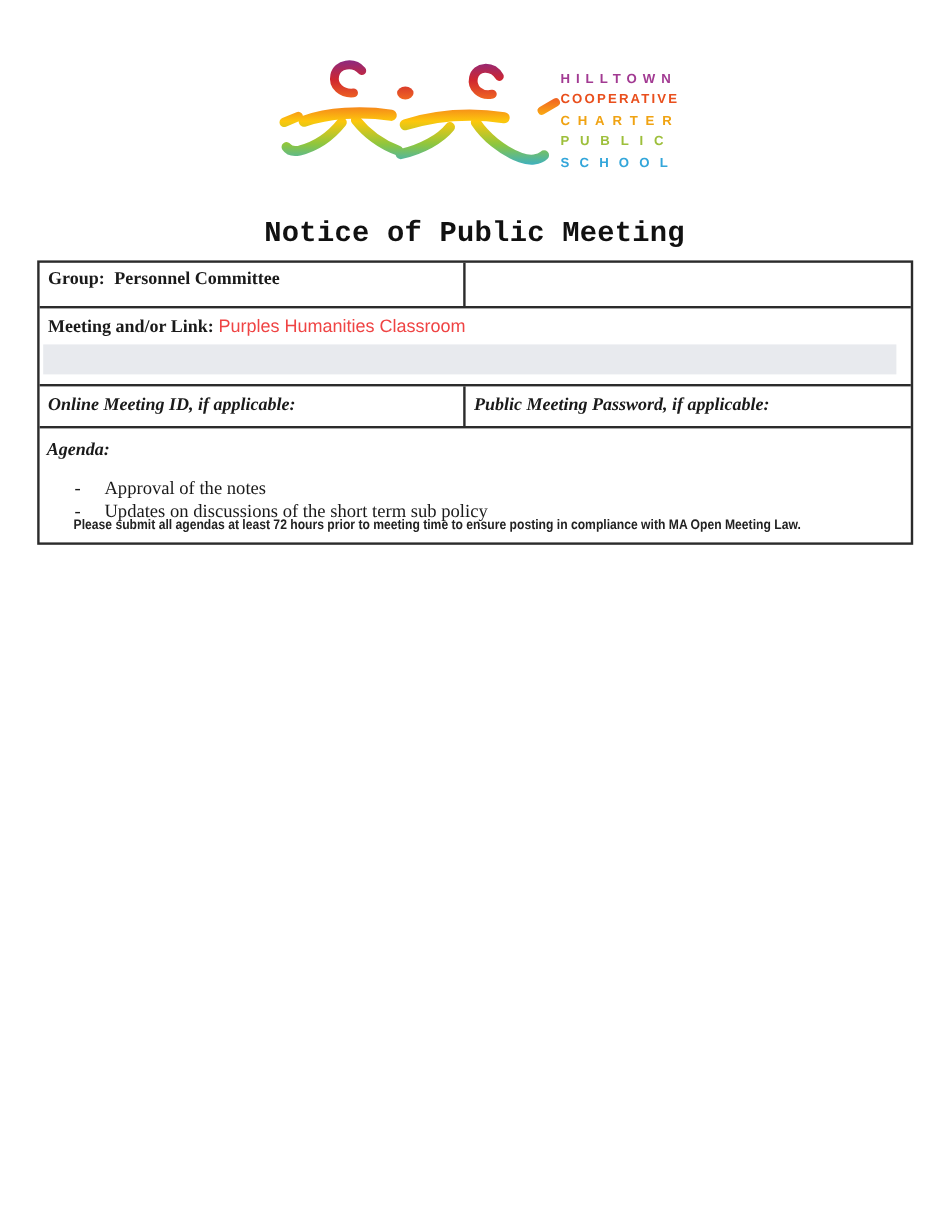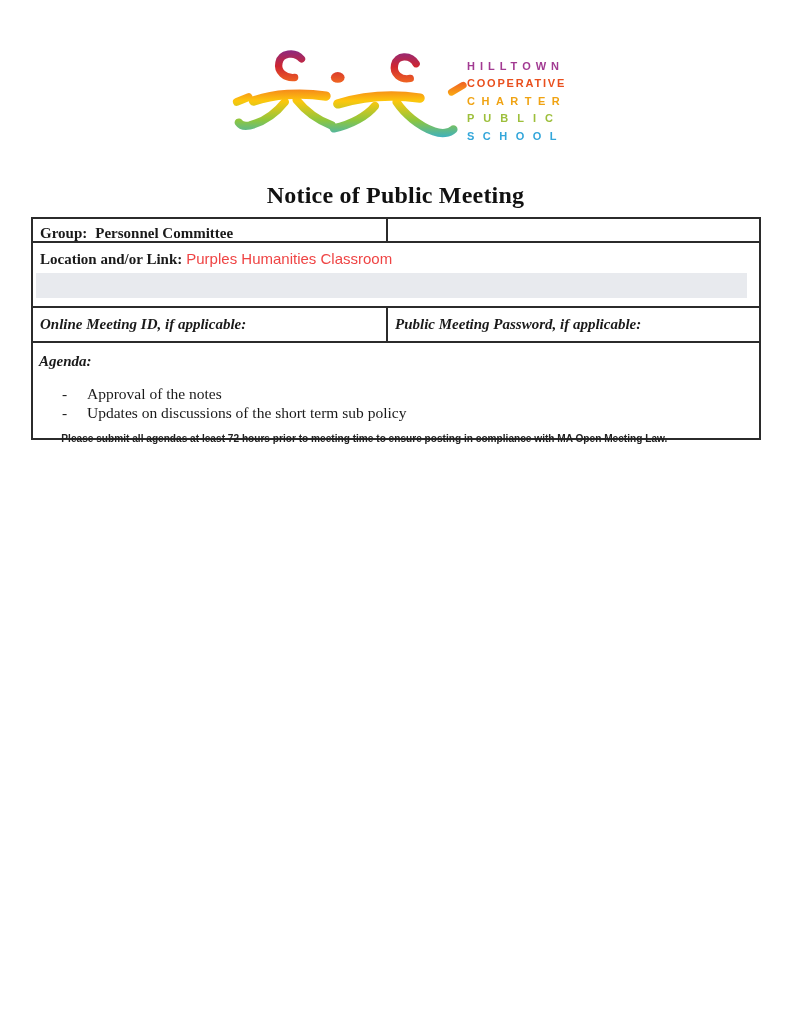--- a/index.html
+++ b/index.html
@@ -25,36 +25,36 @@
   .ls-hilltown    { letter-spacing: 5px; }
   .ls-cooperative { letter-spacing: 1.8px; }
   .ls-charter     { letter-spacing: 6.5px; }
   .ls-public      { letter-spacing: 9px; }
   .ls-school      { letter-spacing: 8.5px; }
 
   
   .doc-title {
     position: absolute; top: 166px; left: 0; width: 100%;
     text-align: center; font-size: 24px; font-weight: bold;
-    font-family: Liberation Serif, serif; color: #111;
+    font-family: Liberation Mono, monospace; color: #111;
     letter-spacing: 0.2px;
   }
 
   
   .meeting-table {
     position: absolute; left: 31px; top: 201px; width: 730px;
     border: 2px solid #2b2b2b; background: #fff;
   }
   .t-row { border-bottom: 2px solid #2b2b2b; }
   .t-row:last-child { border-bottom: none; }
   .row-flex { display: flex; }
   .cell-left  { width: 355px; border-right: 2px solid #2b2b2b; }
   .cell-right { flex: 1; }
 
-  .row-group { height: 24px; }
+  .row-group { height: 38px; }
   .row-group .cell { padding: 5px 6px 0 7px; }
 
   .label  { font-weight: bold; font-size: 15px; font-family: "Liberation Serif", serif; }
   .label-gap { display: inline-block; width: 8px; }
   .value-bold { font-weight: bold; font-size: 15px; }
   .value-sans { font-family: "Liberation Sans", sans-serif; font-size: 15px; color: #ef4444; }
 
   .row-location { height: 65px; padding-top: 6px; }
   .location-line { padding-left: 7px; line-height: 19px; white-space: nowrap; }
   .highlight-bar {
@@ -134,21 +134,21 @@
   <div class="meeting-table">
 
     <div class="t-row row-flex row-group">
       <div class="cell cell-left">
         <span class="label">Group:</span><span class="label-gap"></span><span class="value-bold">Personnel Committee</span>
       </div>
     </div>
 
     <div class="t-row row-location">
       <div class="location-line">
-        <span class="label">Location and/or Link:</span>
+        <span class="label">Meeting and/or Link:</span>
         <span class="value-sans">Purples Humanities Classroom</span>
       </div>
       <div class="highlight-bar"></div>
     </div>
 
     <div class="t-row row-flex row-online">
       <div class="cell cell-left">
         <span class="label-italic">Online Meeting ID, if applicable:</span>
       </div>
       <div class="cell cell-right">

